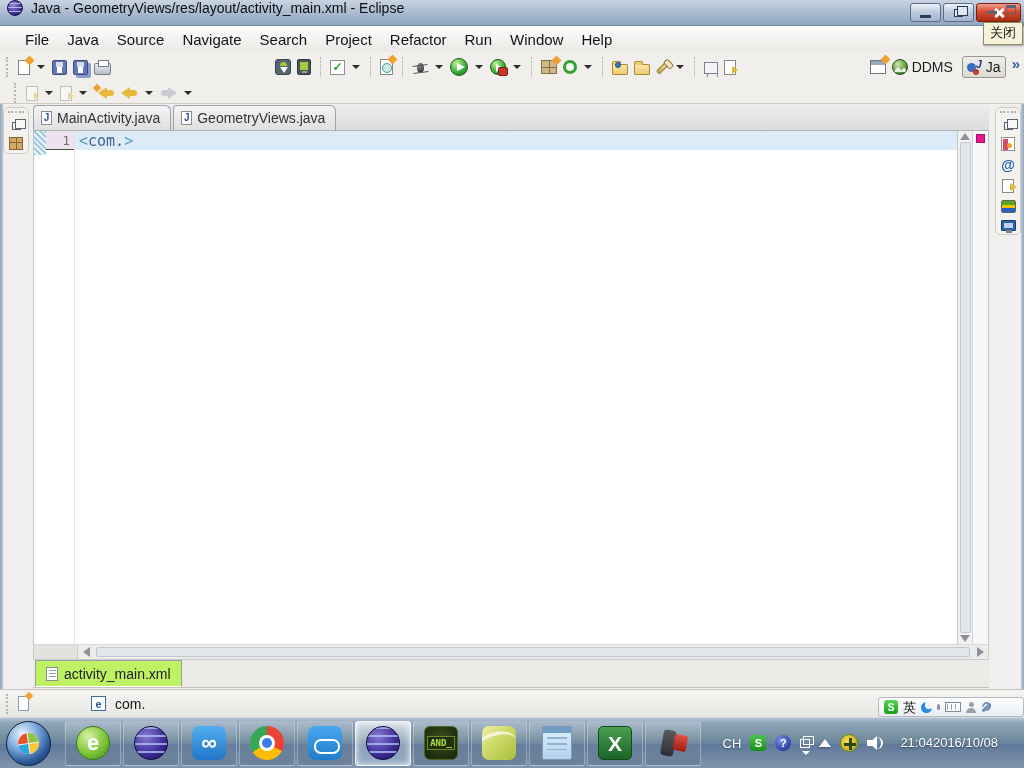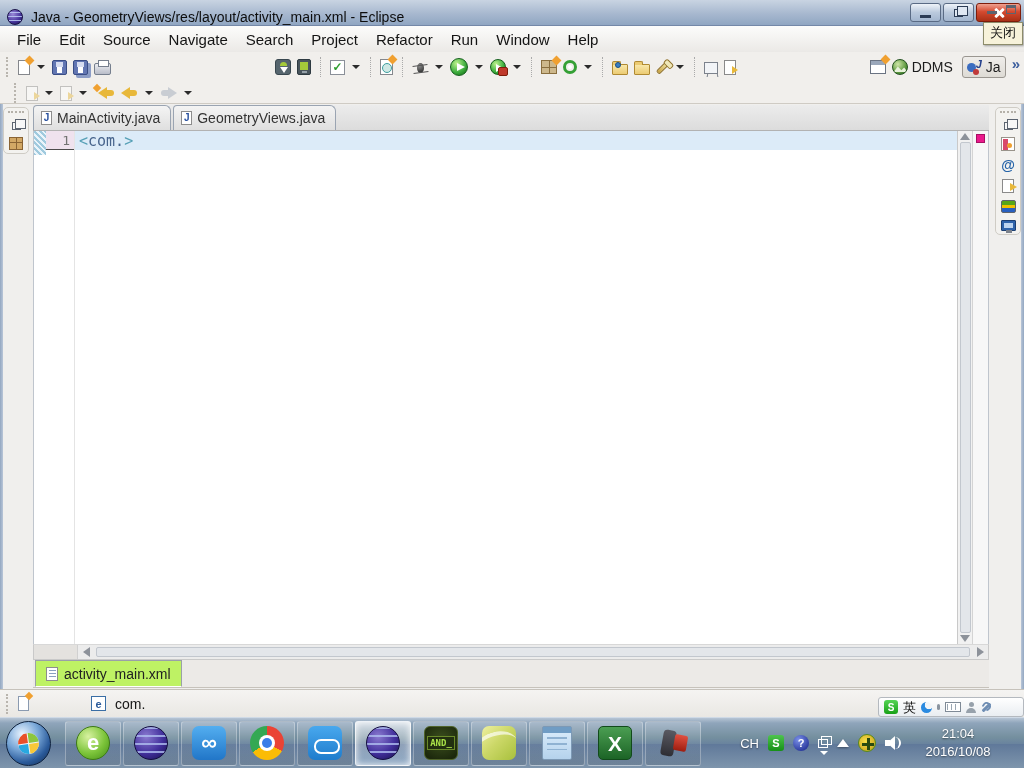--- a/index.html
+++ b/index.html
@@ -1,36 +1,36 @@
 <!DOCTYPE html>
 <html><head>
 <meta charset="utf-8">
 <style>
   *{box-sizing:border-box;margin:0;padding:0}
   html,body{width:1024px;height:768px;overflow:hidden}
   body{font-family:"Liberation Sans",sans-serif;background:#f0efed;position:relative;font-size:14px;color:#1a1a1a}
   .abs{position:absolute}
 
   
-  .titlebar{left:0;top:0;width:1024px;height:26px;background:linear-gradient(180deg,#c9d4e2 0%,#a7b8cf 55%,#90a6c2 100%);border-bottom:1px solid #7488a8;display:flex;align-items:flex-end;padding-left:7px}
+  .titlebar{left:0;top:0;width:1024px;height:26px;background:linear-gradient(180deg,#c9d4e2 0%,#a7b8cf 55%,#90a6c2 100%);border-bottom:1px solid #7488a8;display:flex;align-items:flex-start;padding-left:7px}
   .eclipse-logo{width:16px;height:16px;border-radius:50%;background:repeating-linear-gradient(0deg,rgba(200,215,255,0) 0 3px,rgba(190,205,245,.85) 3px 4px),radial-gradient(circle at 35% 30%,#9a8ad8,#4a38a0 55%,#241a66 85%);border:1px solid #1a1248}
   .title-text{margin-left:8px;font-size:14px;color:#0d0d0d}
   .winbtns{right:3px;top:3px;display:flex;gap:2px}
   .wbtn{width:31px;height:19px;border-radius:3px;border:1px solid #5a6b85;background:linear-gradient(#eef3f9,#bac9dd 50%,#a3b6cf);display:flex;align-items:center;justify-content:center;position:relative}
   .wbtn.close{width:45px;background:linear-gradient(#efa190,#d44a30 45%,#a93016);border-color:#7e1d0b}
   .glyph-min{width:11px;height:3px;background:#2c3c55;margin-top:7px}
   .glyph-restore{width:9px;height:8px;border:1.5px solid #2c3c55;position:relative;background:#dfe7f2}
   .glyph-restore::before{content:"";position:absolute;left:2px;top:-4px;width:9px;height:8px;border:1.5px solid #2c3c55;background:#dfe7f2}
   .glyph-x{width:12px;height:12px;position:relative}
   .glyph-x::before,.glyph-x::after{content:"";position:absolute;left:5px;top:0;width:3px;height:12px;background:#fff;border-radius:1px}
   .glyph-x::before{transform:rotate(45deg)}.glyph-x::after{transform:rotate(-45deg)}
   .close-tooltip{right:1px;top:22px;background:#f7f2da;border:1px solid #8d8c6b;padding:1px 6px 2px;font-size:13px;color:#111;box-shadow:1px 1px 2px rgba(0,0,0,.35);z-index:50}
 
   
-  .menubar{left:0;top:26px;width:1024px;height:27px;background:linear-gradient(#fcfcfb,#ebe9e6);display:flex;align-items:center;padding-left:8px;border-bottom:1px solid #dad6d0}
+  .menubar{left:0;top:26px;width:1024px;height:27px;background:linear-gradient(#fcfcfb,#ebe9e6);display:flex;align-items:center;padding-left:16px;border-bottom:1px solid #dad6d0}
   .menu-item{padding:3px 9px;font-size:15px;color:#141414;cursor:default}
 
   
   .toolbar{left:0;top:52px;width:1024px;height:52px;background:#f1efec;border-bottom:1px solid #cfcbc4}
   .trow{display:flex;align-items:center;height:30px;padding-left:6px}
   .trow2{height:22px;padding-left:14px}
   .tbi{display:flex;align-items:center;margin:0 3px}
   .dd{width:0;height:0;border-left:4px solid transparent;border-right:4px solid transparent;border-top:4px solid #2b2b2b;margin:0 4px}
   .sep{width:1px;height:20px;border-left:1px dotted #aaa;margin:0 6px}
   .handle{width:5px;height:20px;border-left:2px dotted #b9b5ae;margin-right:4px}
@@ -227,21 +227,21 @@
   .tray-restore::before{content:"";position:absolute;left:2px;top:-4px;width:9px;height:7px;border:1.5px solid #fff}
   .tray-restore::after{content:"";position:absolute;left:1px;top:11px;border-left:4px solid transparent;border-right:4px solid transparent;border-top:4px solid #fff}
   .tray-up{width:0;height:0;border-left:6px solid transparent;border-right:6px solid transparent;border-bottom:8px solid #fff;filter:drop-shadow(0 1px 1px rgba(0,0,0,.4))}
   .tray-360{width:18px;height:18px;border-radius:50%;background:radial-gradient(circle at 42% 40%,#f8e04a,#d8b42a 62%,#7ea422 92%);border:1px solid #5c8a16;position:relative}
   .tray-360::before{content:"";position:absolute;left:8px;top:3px;width:2.5px;height:12px;background:#2a4a10}
   .tray-360::after{content:"";position:absolute;left:3px;top:8px;width:12px;height:2.5px;background:#2a4a10}
   .tray-spk{width:18px;height:16px;position:relative}
   .tray-spk::before{content:"";position:absolute;left:0;top:5px;width:5px;height:6px;background:#fff}
   .tray-spk::after{content:"";position:absolute;left:2px;top:1px;border-top:7px solid transparent;border-bottom:7px solid transparent;border-right:8px solid #fff}
   .spk-wave{position:absolute;right:2px;top:2px;width:10px;height:12px;border:2px solid #fff;border-left:none;border-top:none;border-bottom:none;border-radius:0 10px 10px 0}
-  .clock{display:flex;flex-direction:column;align-items:center;justify-content:center;color:#fff;font-size:13px;line-height:1.4;text-shadow:0 1px 2px rgba(0,0,0,.5);padding:0 6px;min-width:92px}
+  .clock{display:flex;flex-direction:row;align-items:center;justify-content:center;color:#fff;font-size:13px;line-height:1.4;text-shadow:0 1px 2px rgba(0,0,0,.5);padding:0 6px;min-width:92px}
 
   
   .edge{top:26px;width:3px;height:691px;background:linear-gradient(90deg,#93a7c1,#b9c6d8)}
   .edge.left{left:0}.edge.right{right:0;background:linear-gradient(90deg,#b9c6d8,#93a7c1)}
 </style>
 </head>
 <body>
 
 <div class="abs edge left"></div>
 <div class="abs edge right"></div>
@@ -258,21 +258,21 @@
       <span class="glyph-restore"></span>
     </span>
   <span class="wbtn close">
       <span class="glyph-x"></span>
     </span>
 </div>
 <div class="abs close-tooltip">关闭</div>
 
 <div class="abs menubar">
   <span class="menu-item">File</span>
-  <span class="menu-item">Edit</span>
+  <span class="menu-item">Java</span>
   <span class="menu-item">Source</span>
   <span class="menu-item">Navigate</span>
   <span class="menu-item">Search</span>
   <span class="menu-item">Project</span>
   <span class="menu-item">Refactor</span>
   <span class="menu-item">Run</span>
   <span class="menu-item">Window</span>
   <span class="menu-item">Help</span>
 </div>
 

